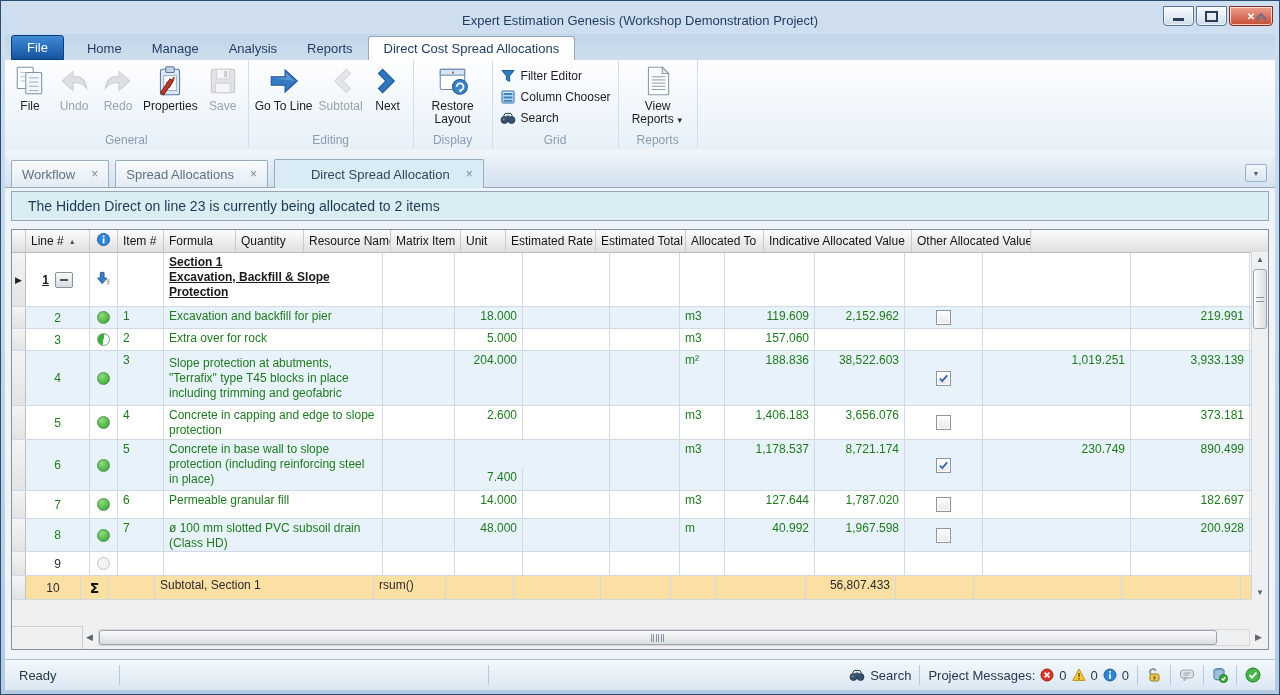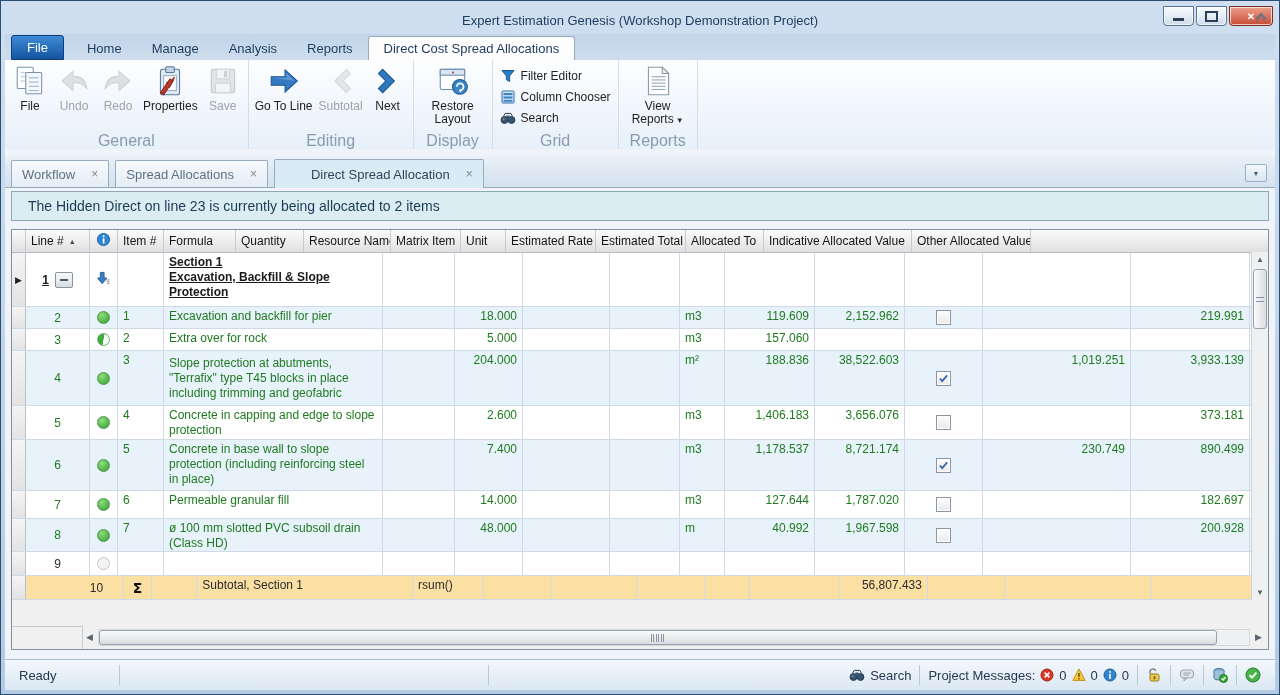--- a/index.html
+++ b/index.html
@@ -17,21 +17,21 @@
   .ribbon-tabs{position:absolute;left:4px;right:4px;top:33px;height:26px;background:linear-gradient(#c2d6ea,#cddded);display:flex;align-items:flex-end;padding-left:6px;}
   .rtab{height:23px;display:flex;align-items:center;padding:0 15px;font-size:13px;color:#1e3c5f;border-radius:3px 3px 0 0;}
   .rtab.file{background:linear-gradient(#3f8bd6,#15549f);color:#fff;border:1px solid #0e3f7c;margin-right:8px;}
   .rtab.active{background:#fdfdfe;border:1px solid #98a9bb;border-bottom:none;color:#1f3e61;}
   .ribbon-collapse{position:absolute;right:10px;top:8px;width:16px;height:12px;}
   
   .ribbon-body{position:absolute;left:4px;right:4px;top:59px;height:89px;background:linear-gradient(#fdfeff,#e7f0f9);border-bottom:1px solid #bfcfdf;display:flex;}
   .rgroup{display:flex;flex-direction:column;border-right:1px solid #d2deea;padding:1px 3px 0;}
   .rgroup-buttons{flex:1;display:flex;align-items:stretch;}
   .rgroup-buttons.stack{flex-direction:column;justify-content:flex-start;padding-top:4px;}
-  .rgroup-label{text-align:center;color:#8a9bb0;font-size:16px;height:16px;line-height:15px;}
+  .rgroup-label{text-align:center;color:#8a9bb0;font-size:12px;height:16px;line-height:15px;}
   .rbtn-large{min-width:38px;max-width:66px;display:flex;flex-direction:column;align-items:center;padding:3px 3px 0;border-radius:3px;}
   .rbtn-large .ric{width:34px;height:34px;display:block;}
   .rbtn-large .rlabel{font-size:12px;color:#1e1e1e;text-align:center;line-height:13px;margin-top:2px;}
   .rbtn-large.disabled .rlabel{color:#9aa4ae;}
   .rbtn-large.disabled .ric{filter:grayscale(.85);opacity:.5;}
   .rbtn-small{display:flex;align-items:center;gap:5px;height:21px;font-size:12px;color:#1e1e1e;padding:0 4px;border-radius:2px;}
   .rbtn-small .ric16{width:16px;height:16px;display:block;}
   .caret{font-size:8px;color:#333;margin-left:2px;}
   
   .content{position:absolute;left:4px;right:4px;top:148px;bottom:34px;background:#eef4fa;}
@@ -585,21 +585,21 @@
           </div>
           <div class="gcell" style="width: 46px;">
             <span>5</span>
           </div>
           <div class="gcell" style="width: 219px;">
             <div class="desc">Concrete in base wall to slope protection (including reinforcing steel in place)</div>
           </div>
           <div class="gcell" style="width: 72px;">
             <span class=""></span>
           </div>
-          <div class="gcell right" style="width: 68px;">
+          <div class="gcell right" style="width: 68px; margin-top: 28px;">
             <span>7.400</span>
           </div>
           <div class="gcell" style="width: 87px;">
             <span></span>
           </div>
           <div class="gcell" style="width: 70px;">
             <span></span>
           </div>
           <div class="gcell" style="width: 45px;">
             <span>m3</span>
@@ -752,21 +752,21 @@
           <div class="gcell center vcenter" style="width: 78px;"></div>
           <div class="gcell right" style="width: 148px;">
             <span class="dark"></span>
           </div>
           <div class="gcell right" style="width: 119px;">
             <span class="dark"></span>
           </div>
         </div>
         <div class="grow subtotal" style="height: 24px;">
           <div class="gcell rowhdr" style="width: 14px;"></div>
-          <div class="gcell center vcenter" style="width: 55px; margin-left: 44px;">
+          <div class="gcell center vcenter" style="width: 55px;">
             <span class="linenum dark">10</span>
           </div>
           <div class="gcell center vcenter" style="width: 28px;">
             <span class="sigma">Σ</span>
           </div>
           <div class="gcell" style="width: 46px;">
             <span class="dark"></span>
           </div>
           <div class="gcell" style="width: 219px;">
             <div class="desc dark">Subtotal, Section 1</div>

